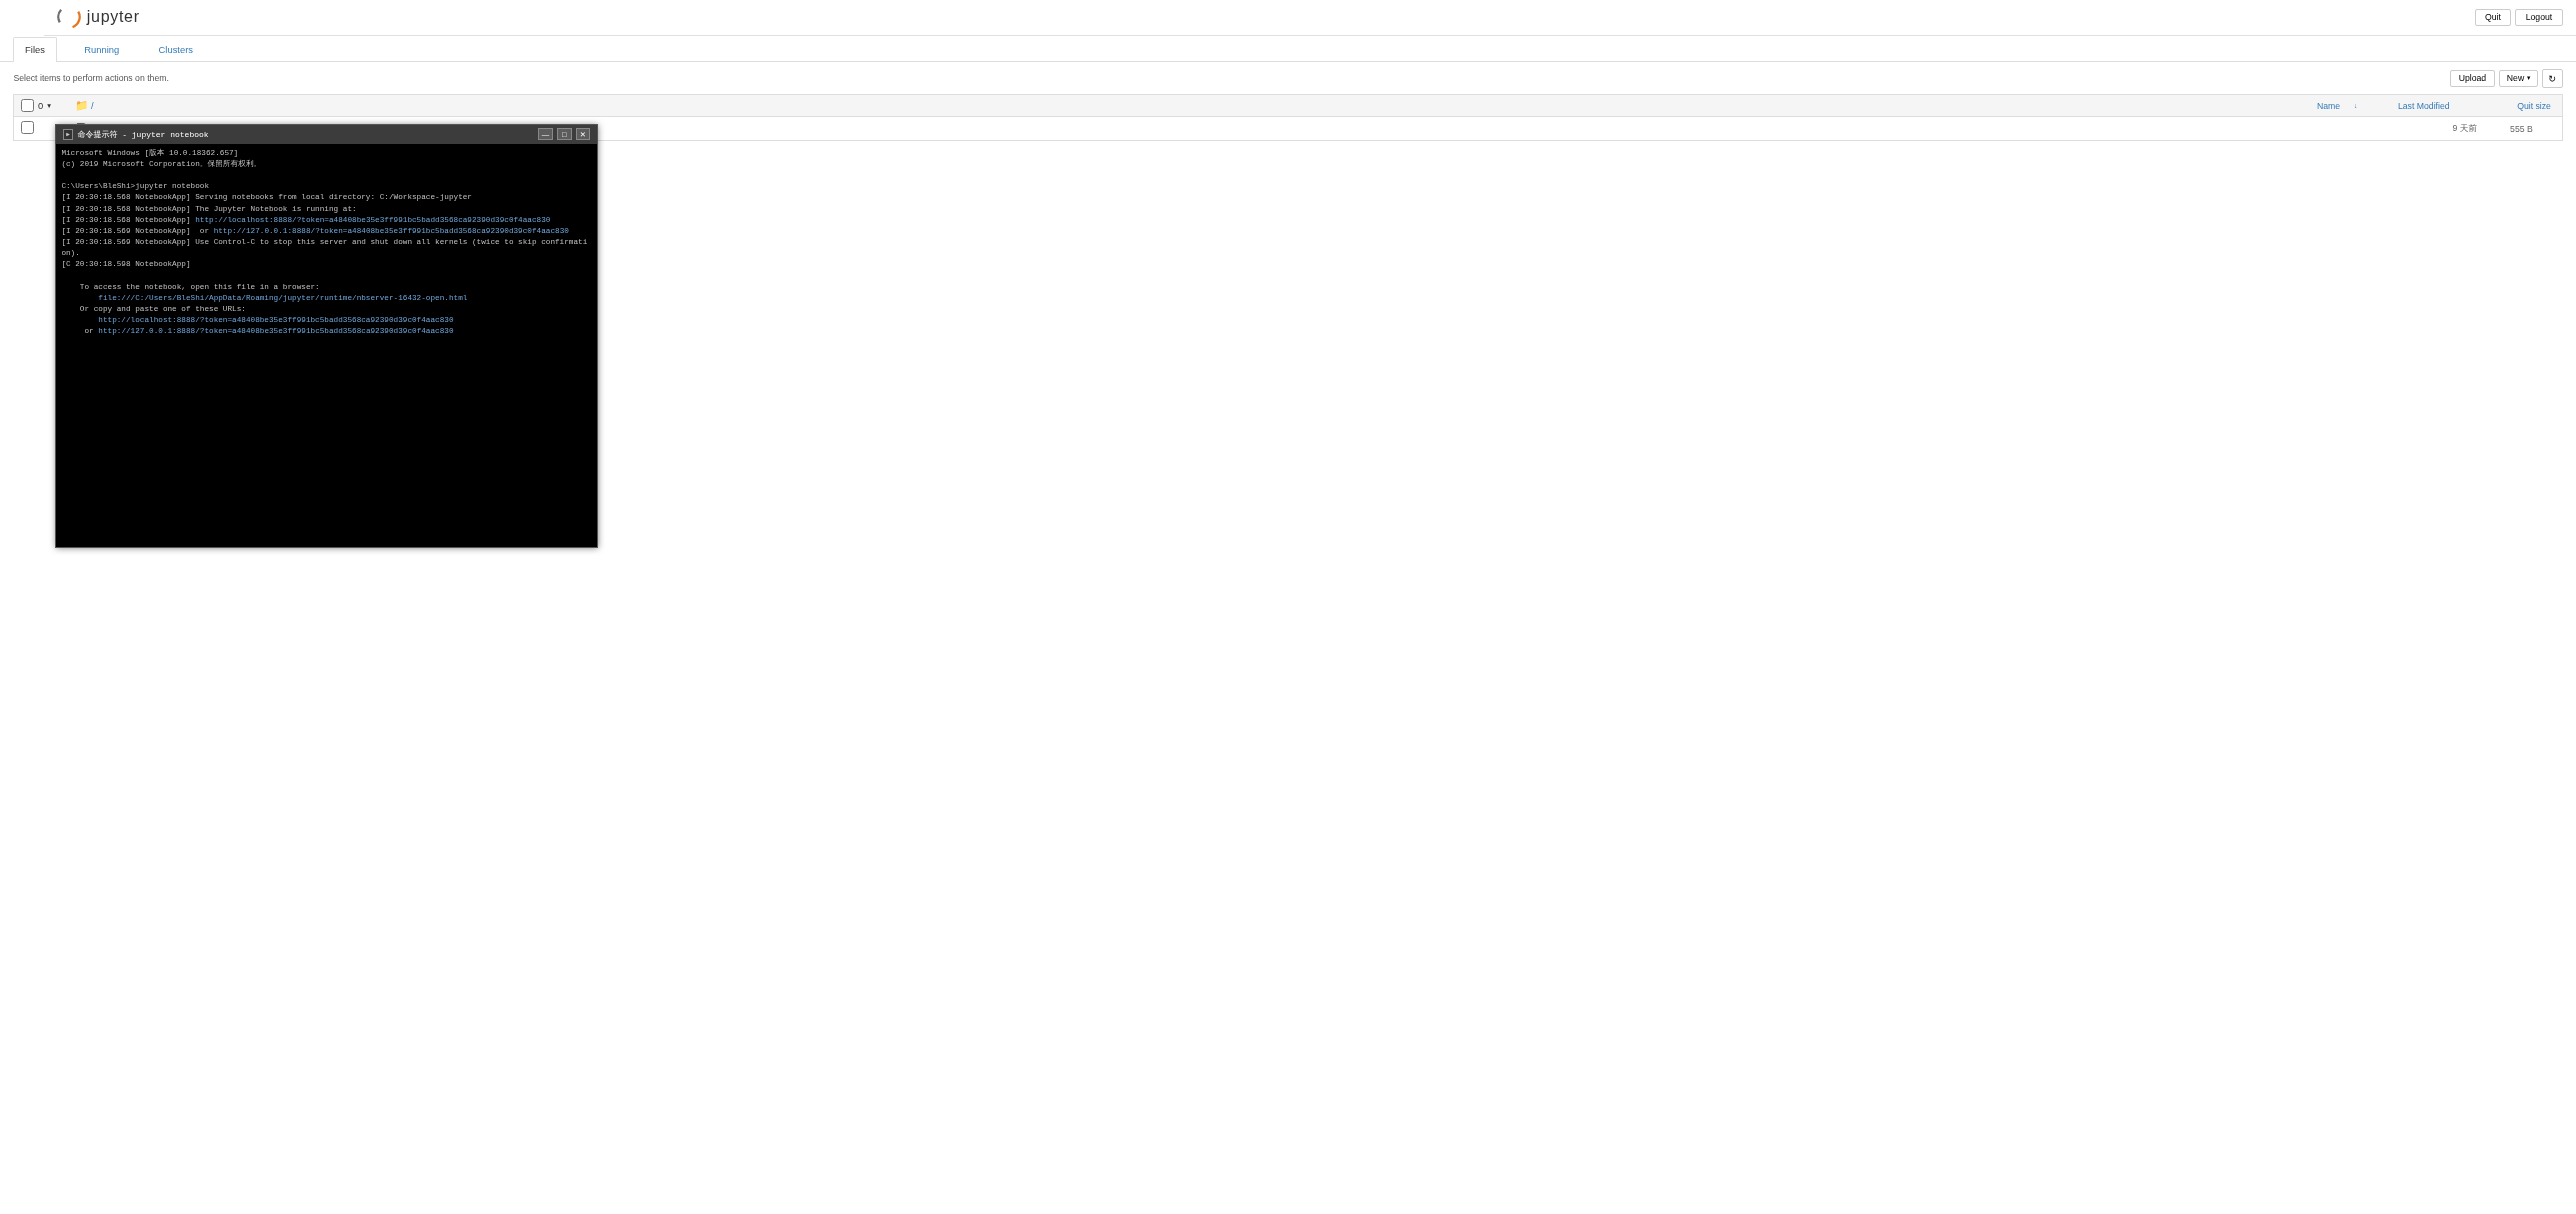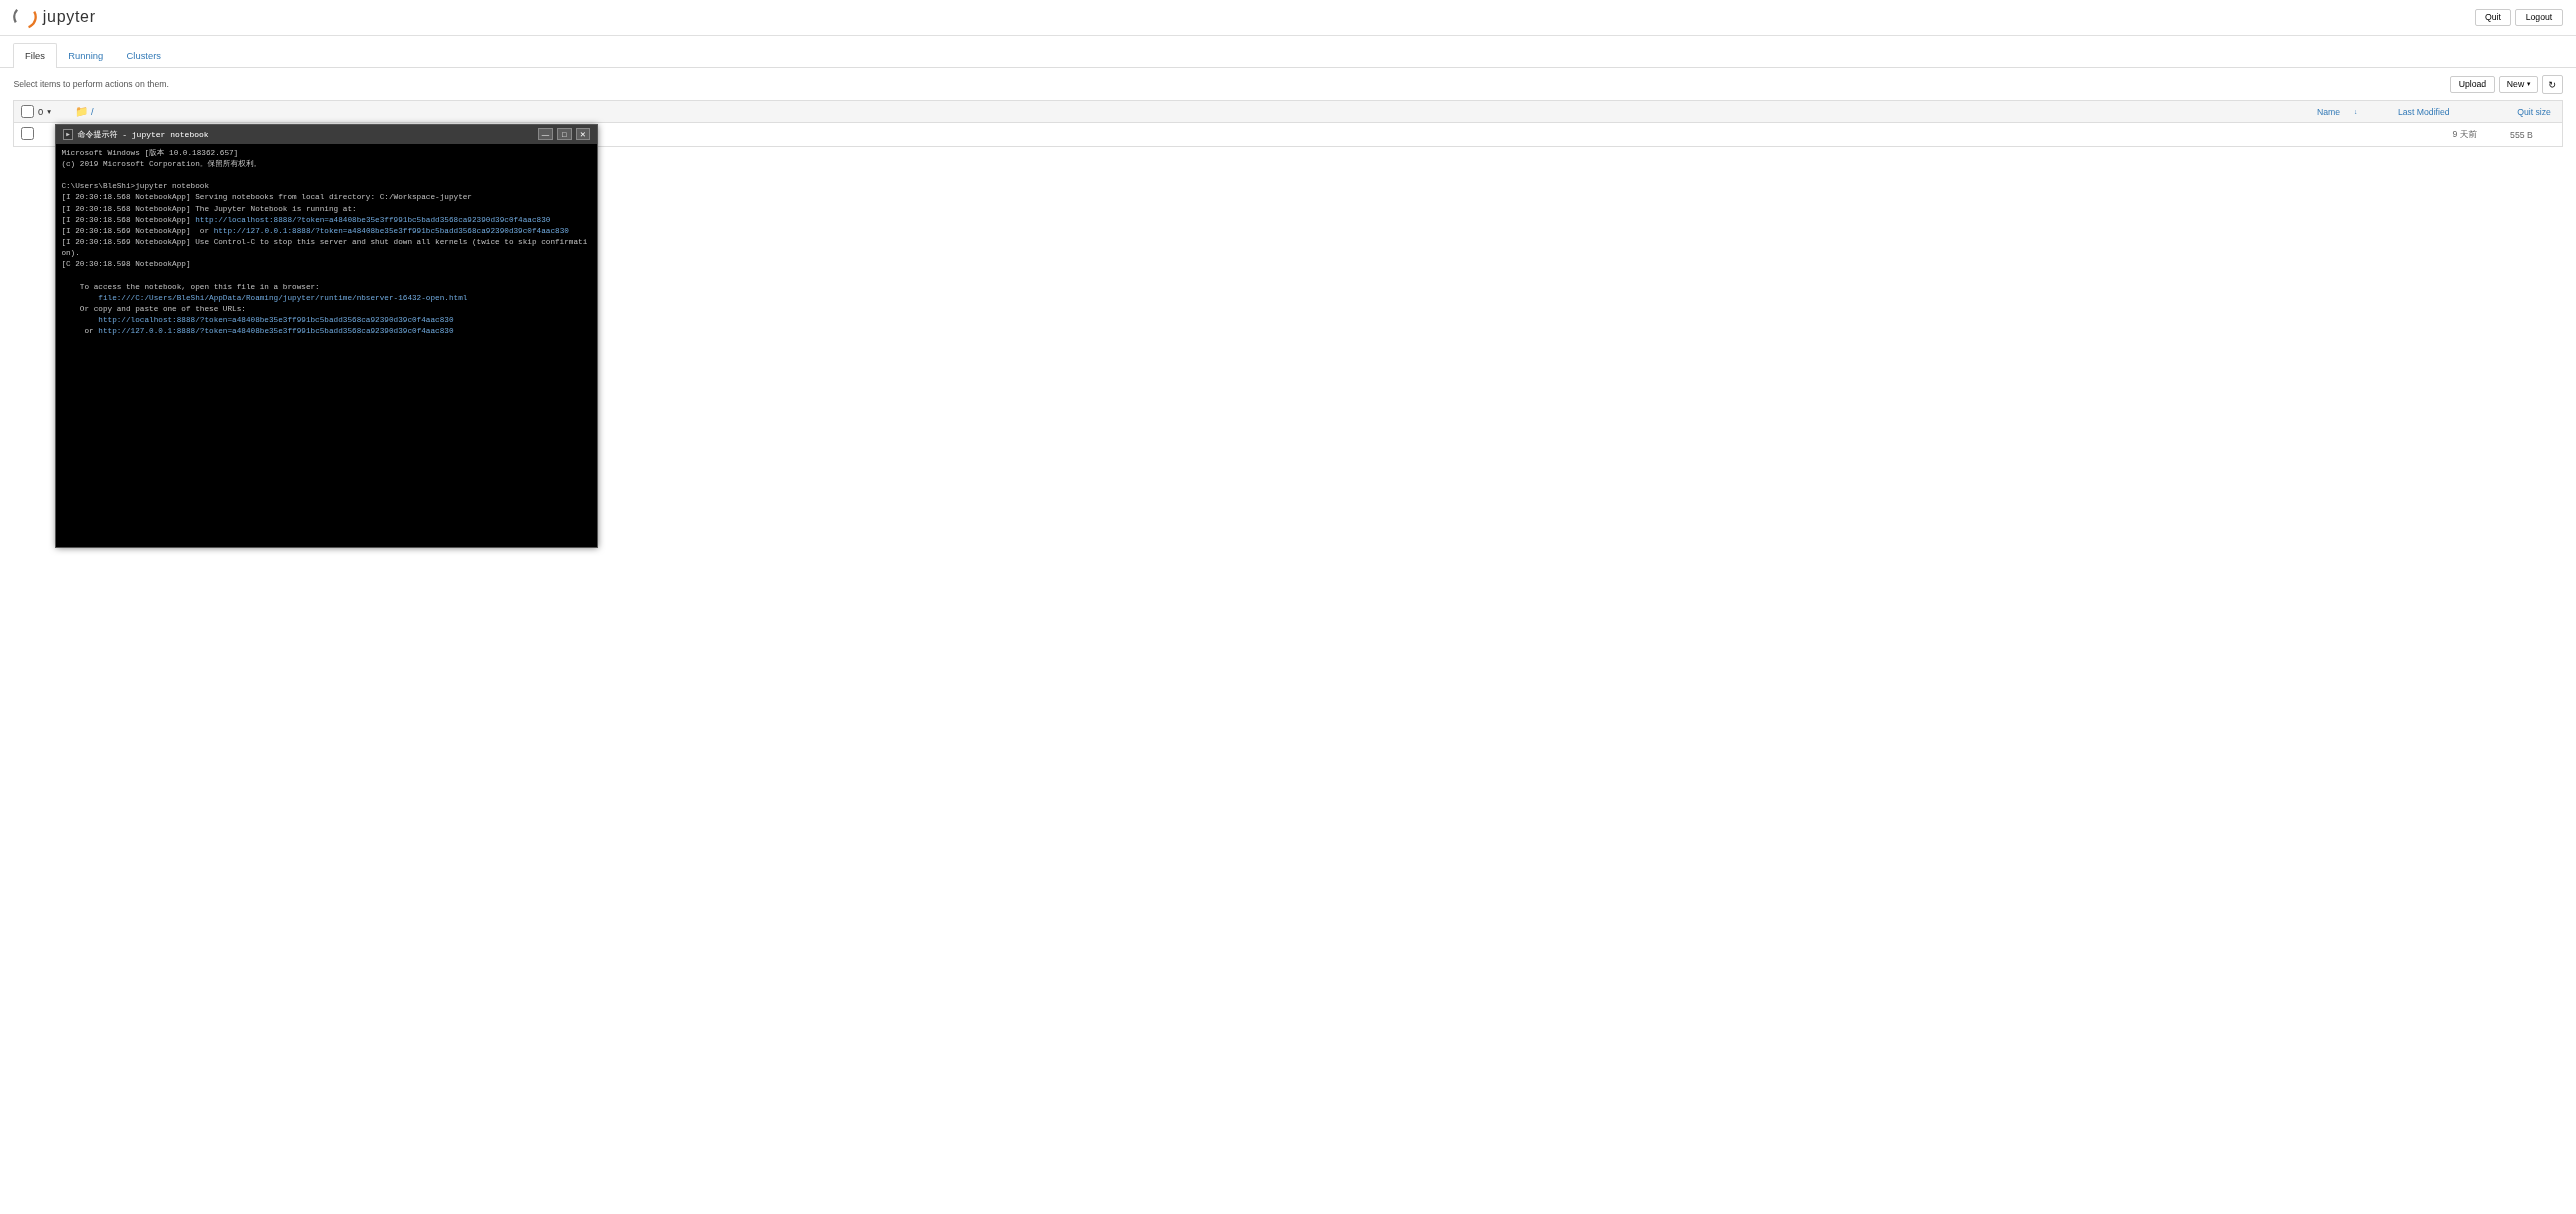--- a/index.html
+++ b/index.html
@@ -10,20 +10,21 @@
       color: #333;
     }
 
     
     .header {
       display: flex;
       align-items: center;
       justify-content: space-between;
       padding: 5.4px 13.4px;
       border-bottom: 0.7px solid #e0e0e0;
+      margin-left: 44px;
     }
     .logo-area {
       display: flex;
       align-items: center;
       gap: 5.4px;
     }
     .logo-icon {
       width: 24px;
       height: 24px;
     }
@@ -44,21 +45,22 @@
       cursor: pointer;
       font-size: 8.7px;
       border-radius: 2px;
     }
 
     
     .tabs {
       display: flex;
       border-bottom: 0.7px solid #ddd;
       padding: 0 13.4px;
-      margin-top: 7px;
+      margin-top: 1px;
+      gap: 16px;
     }
     .tab {
       padding: 6.7px 10.7px;
       cursor: pointer;
       font-size: 9.4px;
       color: #333;
       border: 0.7px solid transparent;
       border-bottom: none;
       margin-bottom: -0.7px;
       border-radius: 2px 2px 0 0;

